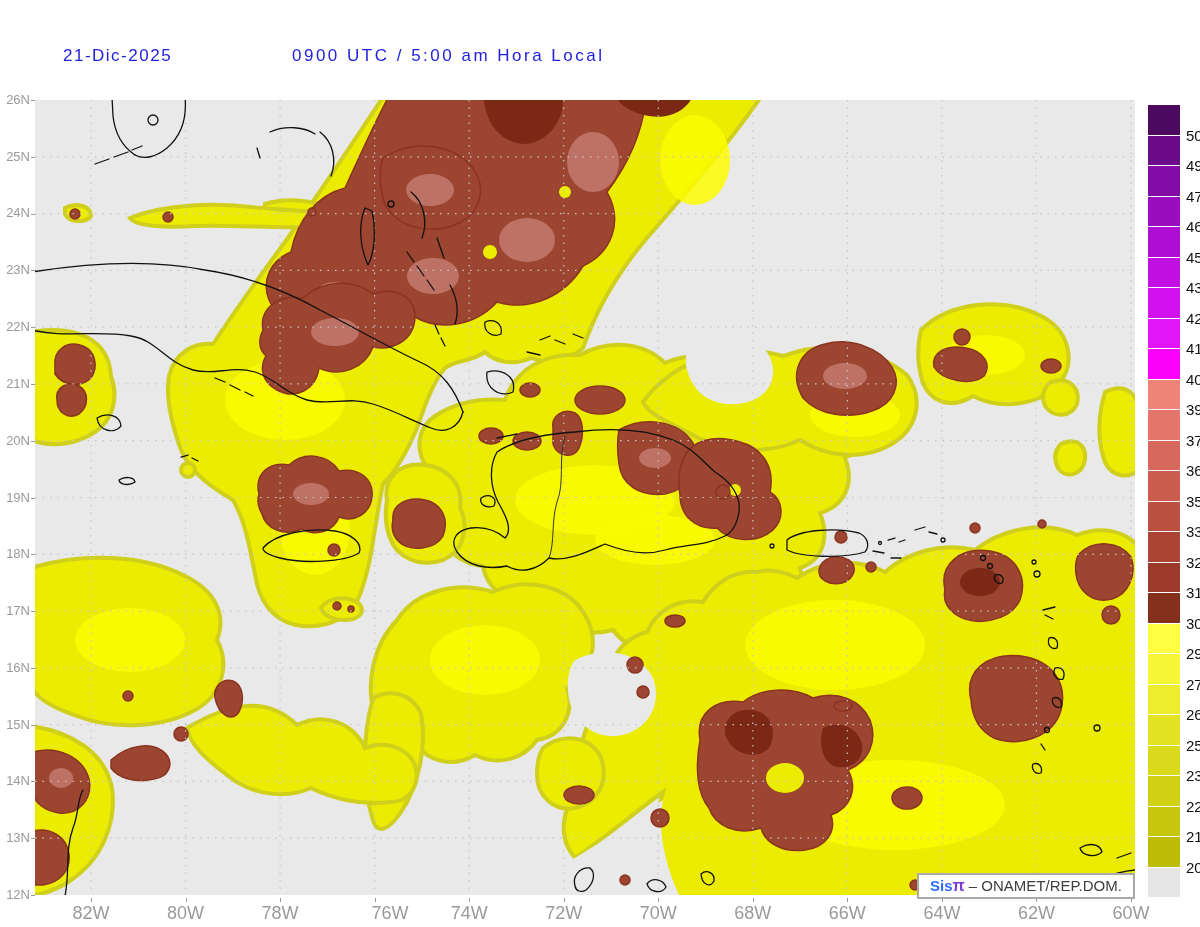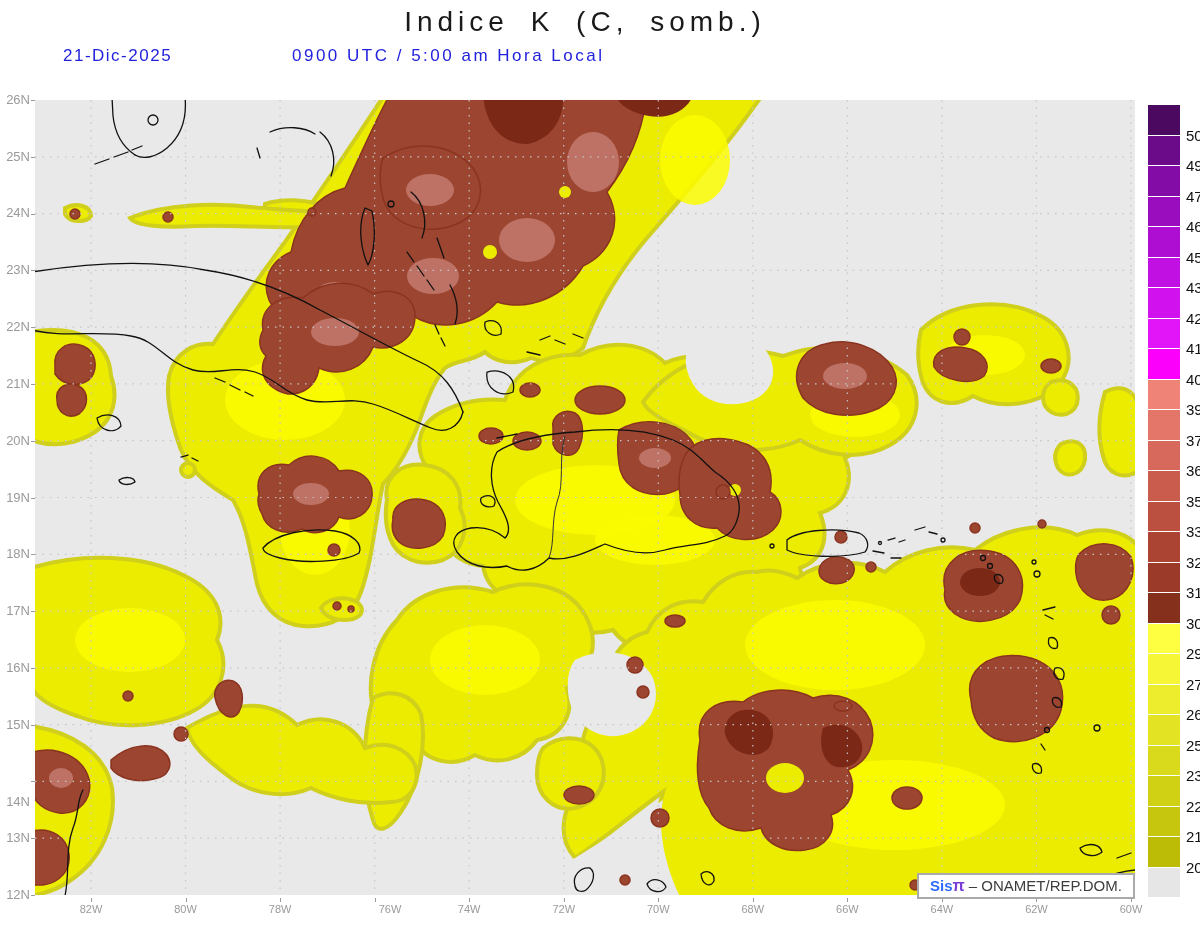--- a/index.html
+++ b/index.html
@@ -21,38 +21,37 @@
   .yh{fill:var(--yellow,#ecec00);}
   .gp{fill:var(--map-bg,#e9e9e9);}
   .r{fill:var(--red,#9c4530);stroke:#8a3420;stroke-width:1.5;}
   .rc{fill:var(--red-core,#bd7265);}
   .rd{fill:var(--red-dark,#7b2817);}
   .c{fill:none;stroke:var(--coast,#111111);stroke-width:1.3;stroke-linejoin:round;stroke-linecap:round;}
   .bd{fill:none;stroke:#333;stroke-width:1;}
   .grid line{stroke:var(--grid,#c6c6c6);stroke-width:1.2;stroke-dasharray:1.5 6;}
   .lat-label{position:absolute;left:2px;width:28px;text-align:right;font-size:13px;
     color:var(--axis-text,#9a9a9a);}
-  .lon-label{position:absolute;top:903px;width:44px;text-align:center;font-size:11px;
+  .lon-label{position:absolute;top:903px;width:44px;text-align:center;font-size:18px;
     color:var(--axis-text,#9a9a9a);}
   .tickv{position:absolute;width:1px;height:4px;background:var(--axis-text,#9a9a9a);top:898px;}
   .tickh{position:absolute;width:4px;height:1px;background:var(--axis-text,#9a9a9a);left:31px;}
   .cbar-cell{position:absolute;left:1148px;width:32px;box-sizing:border-box;border-bottom:1px solid #fff;}
   .cbar-label{position:absolute;left:1186px;font-size:15px;color:#111;}
   .watermark{position:absolute;left:917px;top:873px;width:218px;height:26px;background:#fff;
     border:2px solid #aaa;box-sizing:border-box;text-align:center;font-size:15px;line-height:22px;}
   .wm-sis{color:var(--watermark-sis,#2f6bff);font-weight:bold;}
   .wm-pi{color:var(--watermark-pi,#7a3bd8);font-weight:bold;font-size:16px;}
   .wm-rest{color:var(--watermark-text,#3d3d3d);margin-left:4px;}
 </style>
 </head>
 <body>
 
 <div class="stage">
 
-  <div class="page-title">Indice K (C, somb.)</div>
 
   <div class="hdr-row">
     <span class="hdr-date">21-Dic-2025</span>
     <span class="hdr-time">0900 UTC / 5:00 am Hora Local</span>
   </div>
 
   <svg id="map" width="1100" height="795" viewBox="0 0 1100 795">
     <rect class="mapbg" x="0" y="0" width="1100" height="795"></rect>
 
     <g>
@@ -313,21 +312,21 @@
       <div class="lat-label" style="top: 489.502px;">19N</div>
       <div class="tickh" style="top: 497.502px;"></div>
       <div class="lat-label" style="top: 546.288px;">18N</div>
       <div class="tickh" style="top: 554.288px;"></div>
       <div class="lat-label" style="top: 603.074px;">17N</div>
       <div class="tickh" style="top: 611.074px;"></div>
       <div class="lat-label" style="top: 659.86px;">16N</div>
       <div class="tickh" style="top: 667.86px;"></div>
       <div class="lat-label" style="top: 716.646px;">15N</div>
       <div class="tickh" style="top: 724.646px;"></div>
-      <div class="lat-label" style="top: 773.432px; margin-top: 21px;">14N</div>
+      <div class="lat-label" style="top: 773.432px;">14N</div>
       <div class="tickh" style="top: 781.432px;"></div>
       <div class="lat-label" style="top: 830.218px;">13N</div>
       <div class="tickh" style="top: 838.218px;"></div>
       <div class="lat-label" style="top: 887.004px;">12N</div>
       <div class="tickh" style="top: 895.004px;"></div>
       <div class="lon-label" style="left: 69px;">82W</div>
       <div class="tickv" style="left: 91px;"></div>
       <div class="lon-label" style="left: 163.545px;">80W</div>
       <div class="tickv" style="left: 185.545px;"></div>
       <div class="lon-label" style="left: 258.09px;">78W</div>

